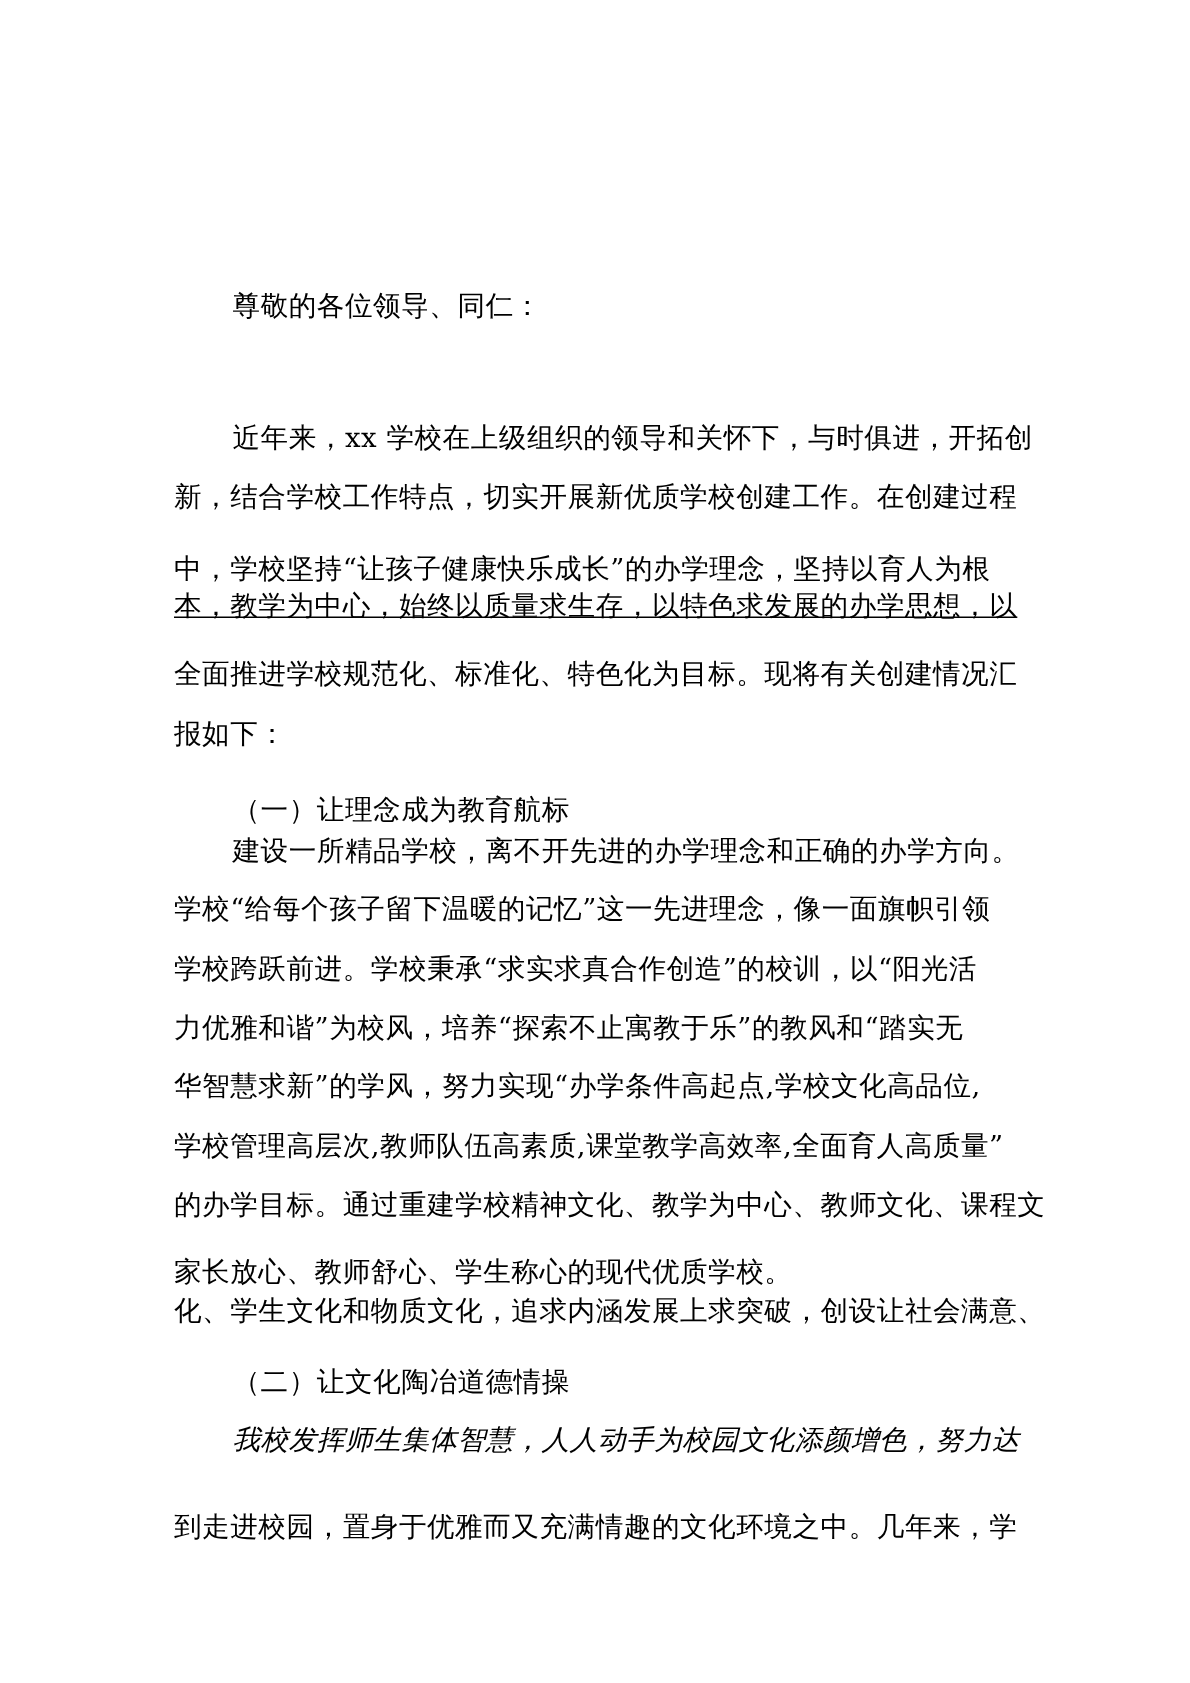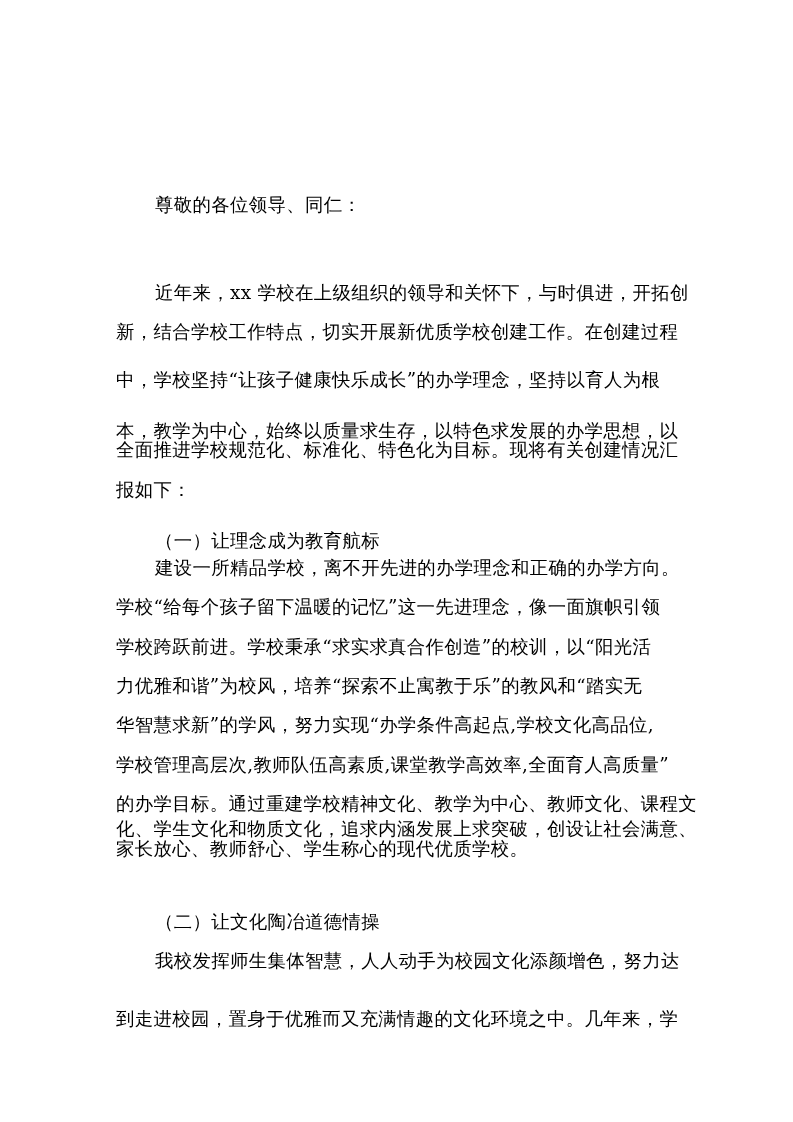--- a/index.html
+++ b/index.html
@@ -46,34 +46,34 @@
 </head>
 <body>
 
 <div class="page">
   <div class="content">
     <div class="line indent" style="top:145px;">尊敬的各位领导、同仁：</div>
 
     <div class="line indent" style="top:233px;">近年来，xx 学校在上级组织的领导和关怀下，与时俱进，开拓创</div>
     <div class="line" style="top:272.3px;">新，结合学校工作特点，切实开展新优质学校创建工作。在创建过程</div>
     <div class="line" style="top:320px;">中，学校坚持“让孩子健康快乐成长”的办学理念，坚持以育人为根</div>
-    <div class="line" style="top:371px;">本，教学为中心，始终以质量求生存，以特色求发展的办学思想，以</div>
+    <div class="line" style="top:345px;text-decoration:underline;">本，教学为中心，始终以质量求生存，以特色求发展的办学思想，以</div>
     <div class="line" style="top:390.2px;">全面推进学校规范化、标准化、特色化为目标。现将有关创建情况汇</div>
     <div class="line" style="top:429.5px;">报如下：</div>
 
     <div class="line indent" style="top:481px;">（一）让理念成为教育航标</div>
 
     <div class="line indent" style="top:508.1px;">建设一所精品学校，离不开先进的办学理念和正确的办学方向。</div>
     <div class="line" style="top:547.4px;">学校“给每个孩子留下温暖的记忆”这一先进理念，像一面旗帜引领</div>
     <div class="line" style="top:586.7px;">学校跨跃前进。学校秉承“求实求真合作创造”的校训，以“阳光活</div>
     <div class="line" style="top:626px;">力优雅和谐”为校风，培养“探索不止寓教于乐”的教风和“踏实无</div>
     <div class="line" style="top:665.3px;">华智慧求新”的学风，努力实现“办学条件高起点,学校文化高品位,</div>
     <div class="line" style="top:704.6px;">学校管理高层次,教师队伍高素质,课堂教学高效率,全面育人高质量”</div>
     <div class="line" style="top:743.9px;">的办学目标。通过重建学校精神文化、教学为中心、教师文化、课程文</div>
-    <div class="line" style="top:769px;">化、学生文化和物质文化，追求内涵发展上求突破，创设让社会满意、</div>
+    <div class="line" style="top:815px;">化、学生文化和物质文化，追求内涵发展上求突破，创设让社会满意、</div>
     <div class="line" style="top:789px;">家长放心、教师舒心、学生称心的现代优质学校。</div>
 
     <div class="line indent" style="top:861.8px;">（二）让文化陶冶道德情操</div>
 
-    <div class="line indent" style="top:901.1px;">我校发挥师生集体智慧，人人动手为校园文化添颜增色，努力达</div>
+    <div class="line indent" style="top:901.1px;font-style:italic;">我校发挥师生集体智慧，人人动手为校园文化添颜增色，努力达</div>
     <div class="line" style="top:959px;">到走进校园，置身于优雅而又充满情趣的文化环境之中。几年来，学</div>
   </div>
 </div>
 
 </body></html>

